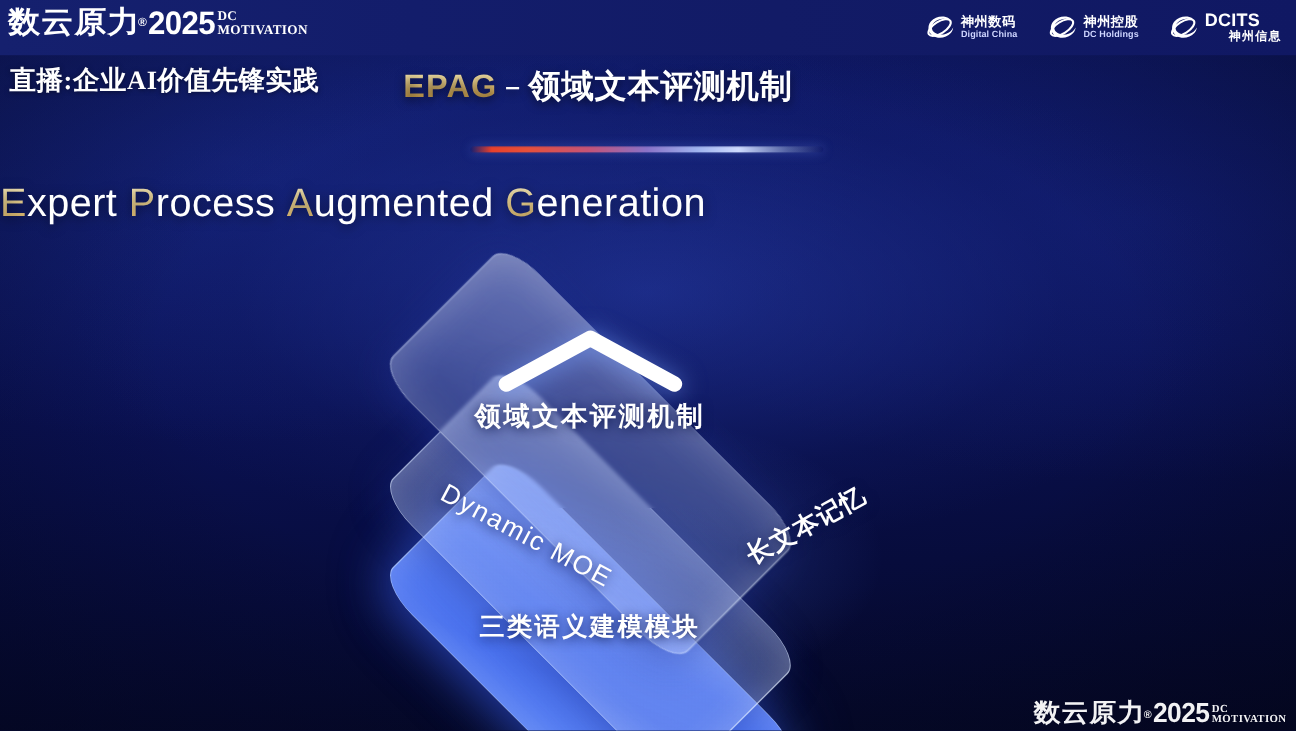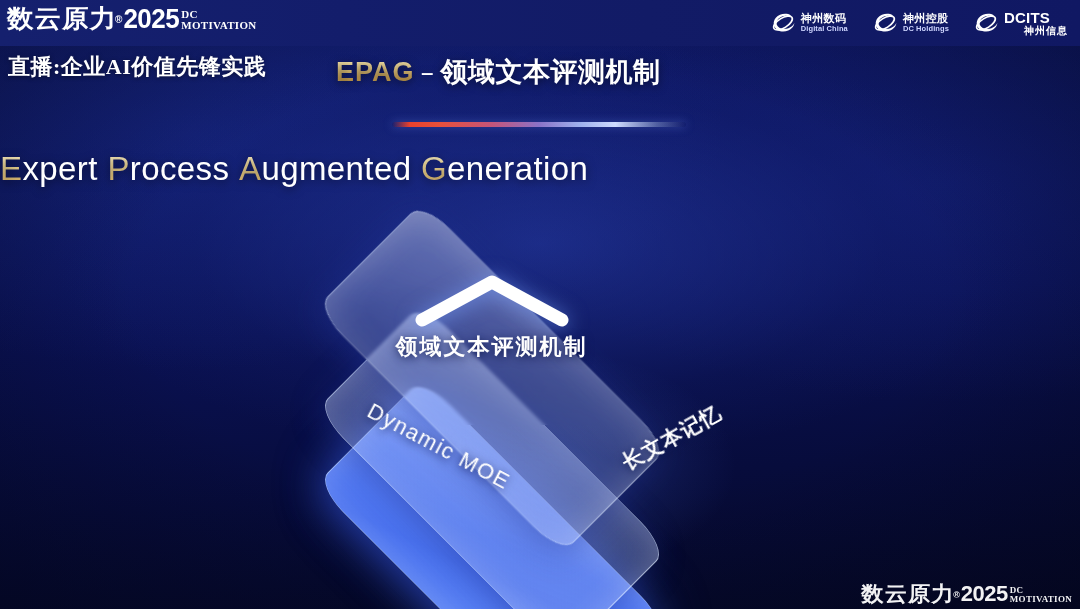--- a/index.html
+++ b/index.html
@@ -299,20 +299,21 @@
     <svg id="chevron-icon" viewBox="0 0 160 58">
       <path d="M10 48 L80 10 L150 48" fill="none" stroke="#ffffff" stroke-width="13" stroke-linecap="round" stroke-linejoin="round"></path>
     </svg>
 
     <div class="layer-label" id="label-top">领域文本评测机制</div>
 
     <div class="layer-label" id="label-mid-left">Dynamic MOE</div>
 
     <div class="layer-label" id="label-mid-right">长文本记忆</div>
 
+    <div class="layer-label" id="label-bottom">三类语义建模模块</div>
 
   </div>
 
   <div id="watermark-logo" class="logotype">
     <span class="lt-cn">数云原力</span>
     <span class="lt-reg">®</span>
     <span class="lt-year">2025</span>
     <span class="lt-dc">
       <span class="a">DC</span>
       <span class="b">MOTIVATION</span>

